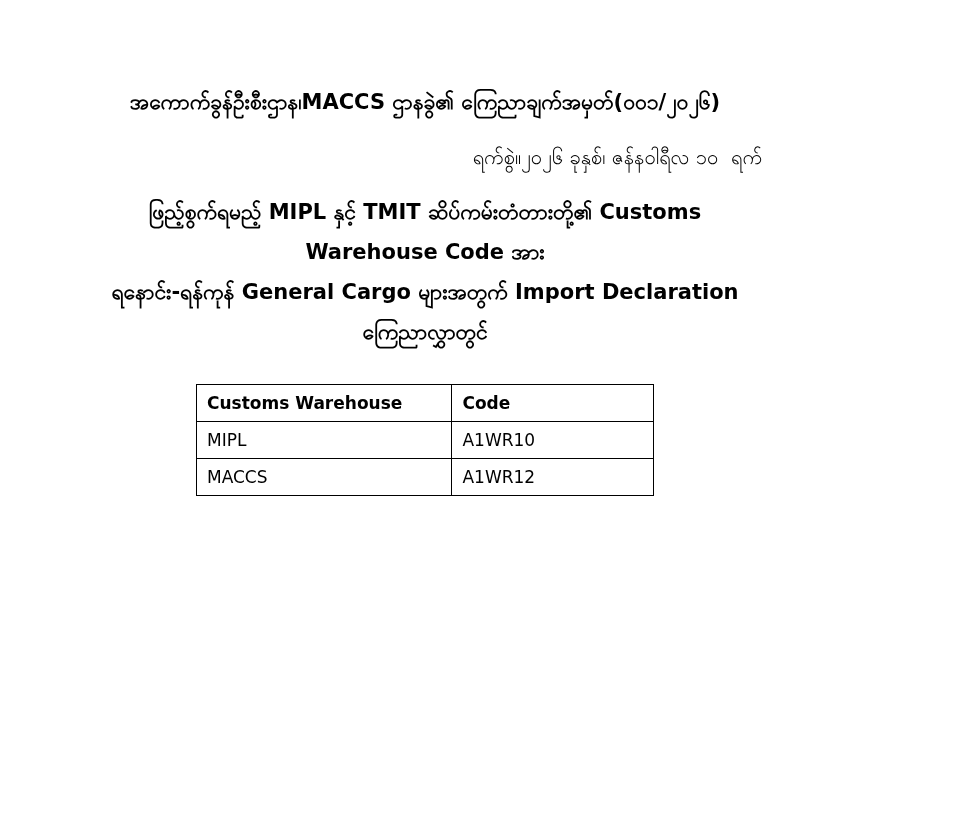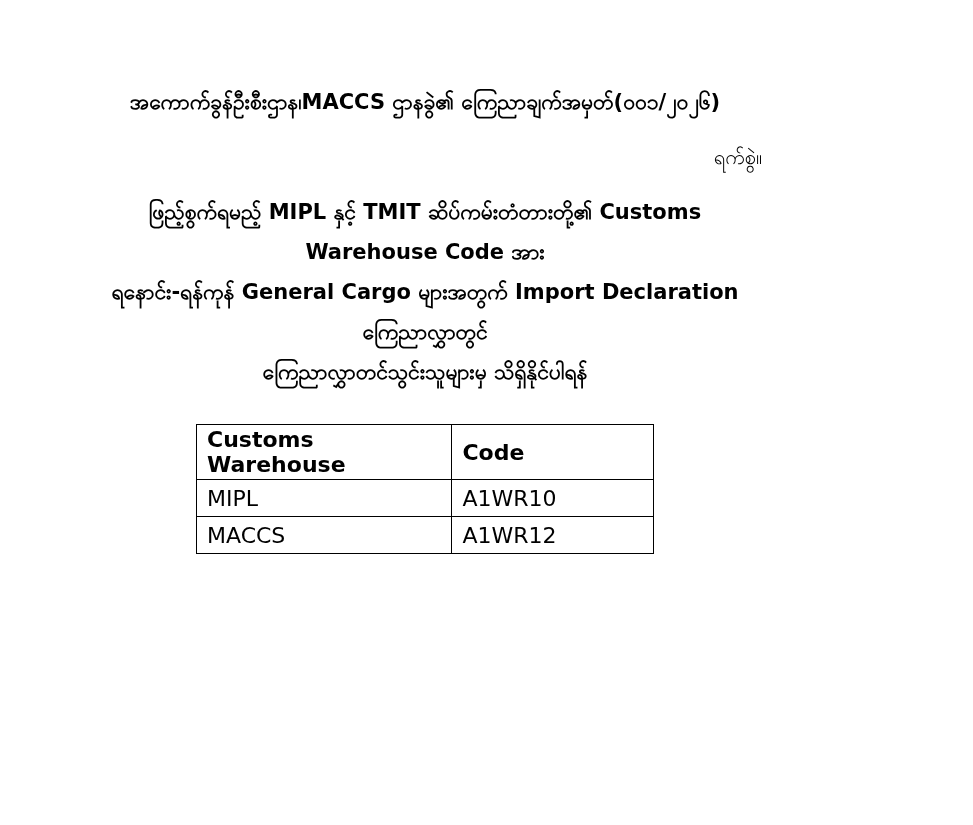--- a/index.html
+++ b/index.html
@@ -38,21 +38,21 @@
     margin-top: 17px;
     font-size: 21px;
     font-weight: bold;
     text-align: center;
     line-height: 40px;
   }
   .code-table {
     width: 458px;
     margin: 32px auto 0 auto;
     border-collapse: collapse;
-    font-size: 22px;
+    font-size: 17px;
   }
   .code-table th, .code-table td {
     border: 1.5px solid #000000;
     height: 37px;
     padding: 2px 10px;
     text-align: left;
     vertical-align: middle;
     font-weight: normal;
   }
   .code-table th { font-weight: bold; }
@@ -75,26 +75,26 @@
 </style>
 </head>
 <body>
 
 <div class="page">
 
   <h1 class="title">အကောက်ခွန်ဦးစီးဌာန၊MACCS ဌာနခွဲ၏ ကြေညာချက်အမှတ်(၀၀၁/၂၀၂၆)</h1>
 
   <div class="date-line">
     <span>ရက်စွဲ။</span>
+    <span>၂၀၂၆ ခုနှစ်၊ ဇန်နဝါရီလ ၁၀  ရက်</span>
   </div>
 
   <div class="body-text">
     <div>ဖြည့်စွက်ရမည့် MIPL နှင့် TMIT ဆိပ်ကမ်းတံတားတို့၏ Customs Warehouse Code အား</div>
     <div>ရနောင်း-ရန်ကုန် General Cargo များအတွက် Import Declaration ကြေညာလွှာတွင်</div>
-    <div>ကြေညာလွှာတင်သွင်းသူများမှ သိရှိနိုင်ပါရန်</div>
   </div>
 
   <table class="code-table">
     <colgroup>
       <col class="col-warehouse">
       <col class="col-code">
     </colgroup>
     <thead>
       <tr>
         <th>Customs Warehouse</th>

